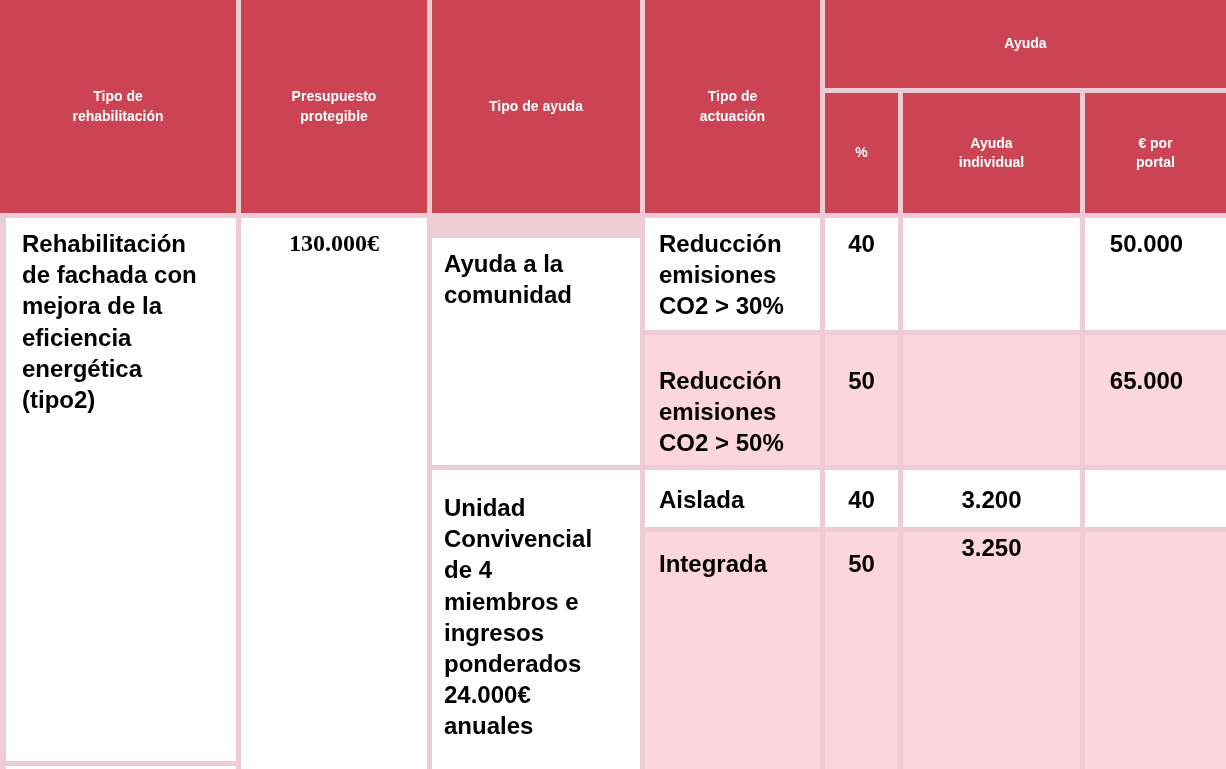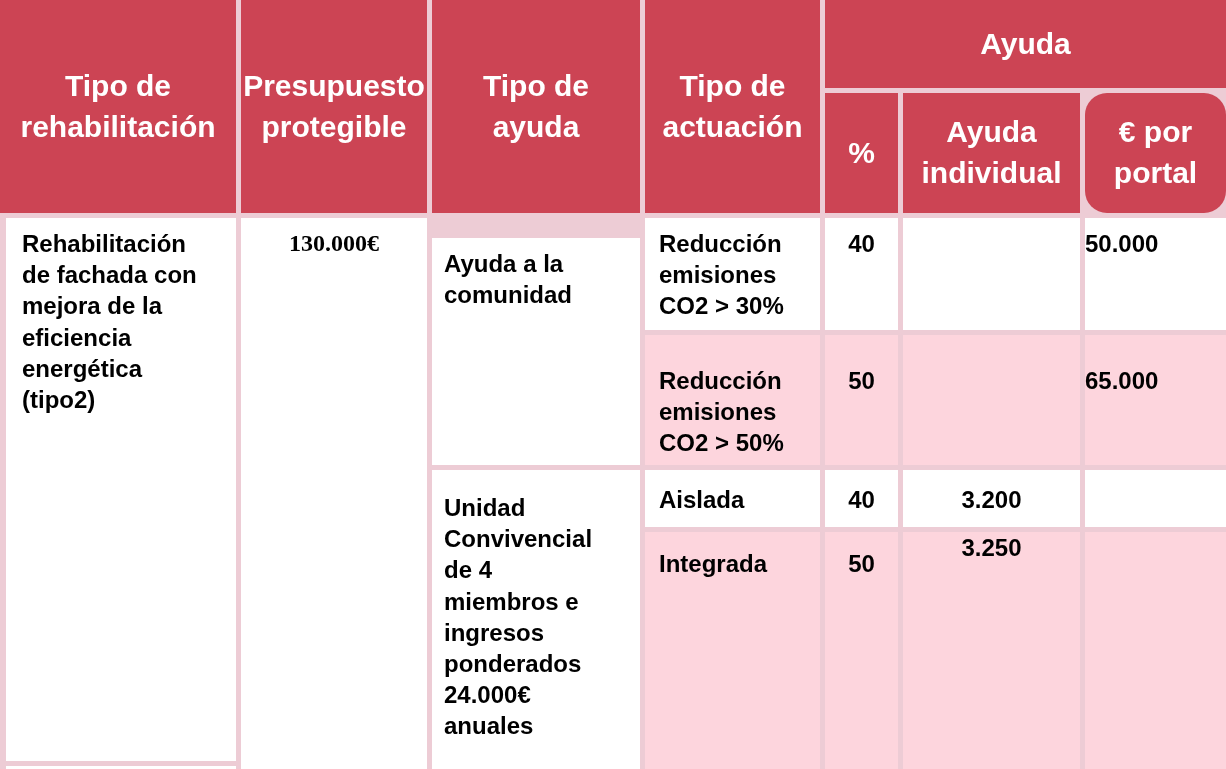--- a/index.html
+++ b/index.html
@@ -32,52 +32,52 @@
     gap: 5px;
     background: var(--border);
     overflow: hidden;
   }
 
   
   .hcell {
     background: var(--header-bg);
     color: var(--header-text);
     font-weight: bold;
-    font-size: 30px;
+    font-size: 14px;
     line-height: 1.36;
     display: flex;
     align-items: center;
     justify-content: center;
     text-align: center;
     white-space: pre-line;
     padding: 0 22px;
   }
 
   
   .bcell {
     background: var(--cell-bg);
     color: var(--body-text);
     font-weight: bold;
     font-size: 24px;
     line-height: 1.3;
     white-space: pre-line;
   }
   .pink { background: var(--highlight-bg); }
   .center { text-align: center; }
-  .right  { text-align: left; }
+  .right  { text-align: center; }
 
   
   .h-rehab   { grid-area: 1 / 1 / 3 / 2; }
   .h-presu   { grid-area: 1 / 2 / 3 / 3; }
   .h-tayuda  { grid-area: 1 / 3 / 3 / 4; }
   .h-tactu   { grid-area: 1 / 4 / 3 / 5; }
   .h-ayuda   { grid-area: 1 / 5 / 2 / 8; }
   .h-pct     { grid-area: 2 / 5 / 3 / 6; }
   .h-aind    { grid-area: 2 / 6 / 3 / 7; }
-  .h-eur     { grid-area: 2 / 7 / 3 / 8; border-radius: 22px; }
+  .h-eur     { grid-area: 2 / 7 / 3 / 8; }
 
   .b-rehab   { grid-area: 3 / 1 / 7 / 2; padding: 10px 14px 0 22px; }
   .b-presu   { grid-area: 3 / 2 / 7 / 3; padding-top: 10px; font-family: Liberation Serif, serif; }
   .b-comu    { grid-area: 3 / 3 / 5 / 4; padding: 10px 12px 0 12px; margin-top: 20px; }
   .b-unidad  { grid-area: 5 / 3 / 7 / 4; padding: 22px 34px 0 12px; }
 
   .r3-actu { grid-area: 3 / 4 / 4 / 5; padding: 10px 8px 0 14px; }
   .r3-pct  { grid-area: 3 / 5 / 4 / 6; padding-top: 10px; }
   .r3-aind { grid-area: 3 / 6 / 4 / 7; padding-top: 10px; }
   .r3-eur  { grid-area: 3 / 7 / 4 / 8; padding: 10px 18px 0 0; }

